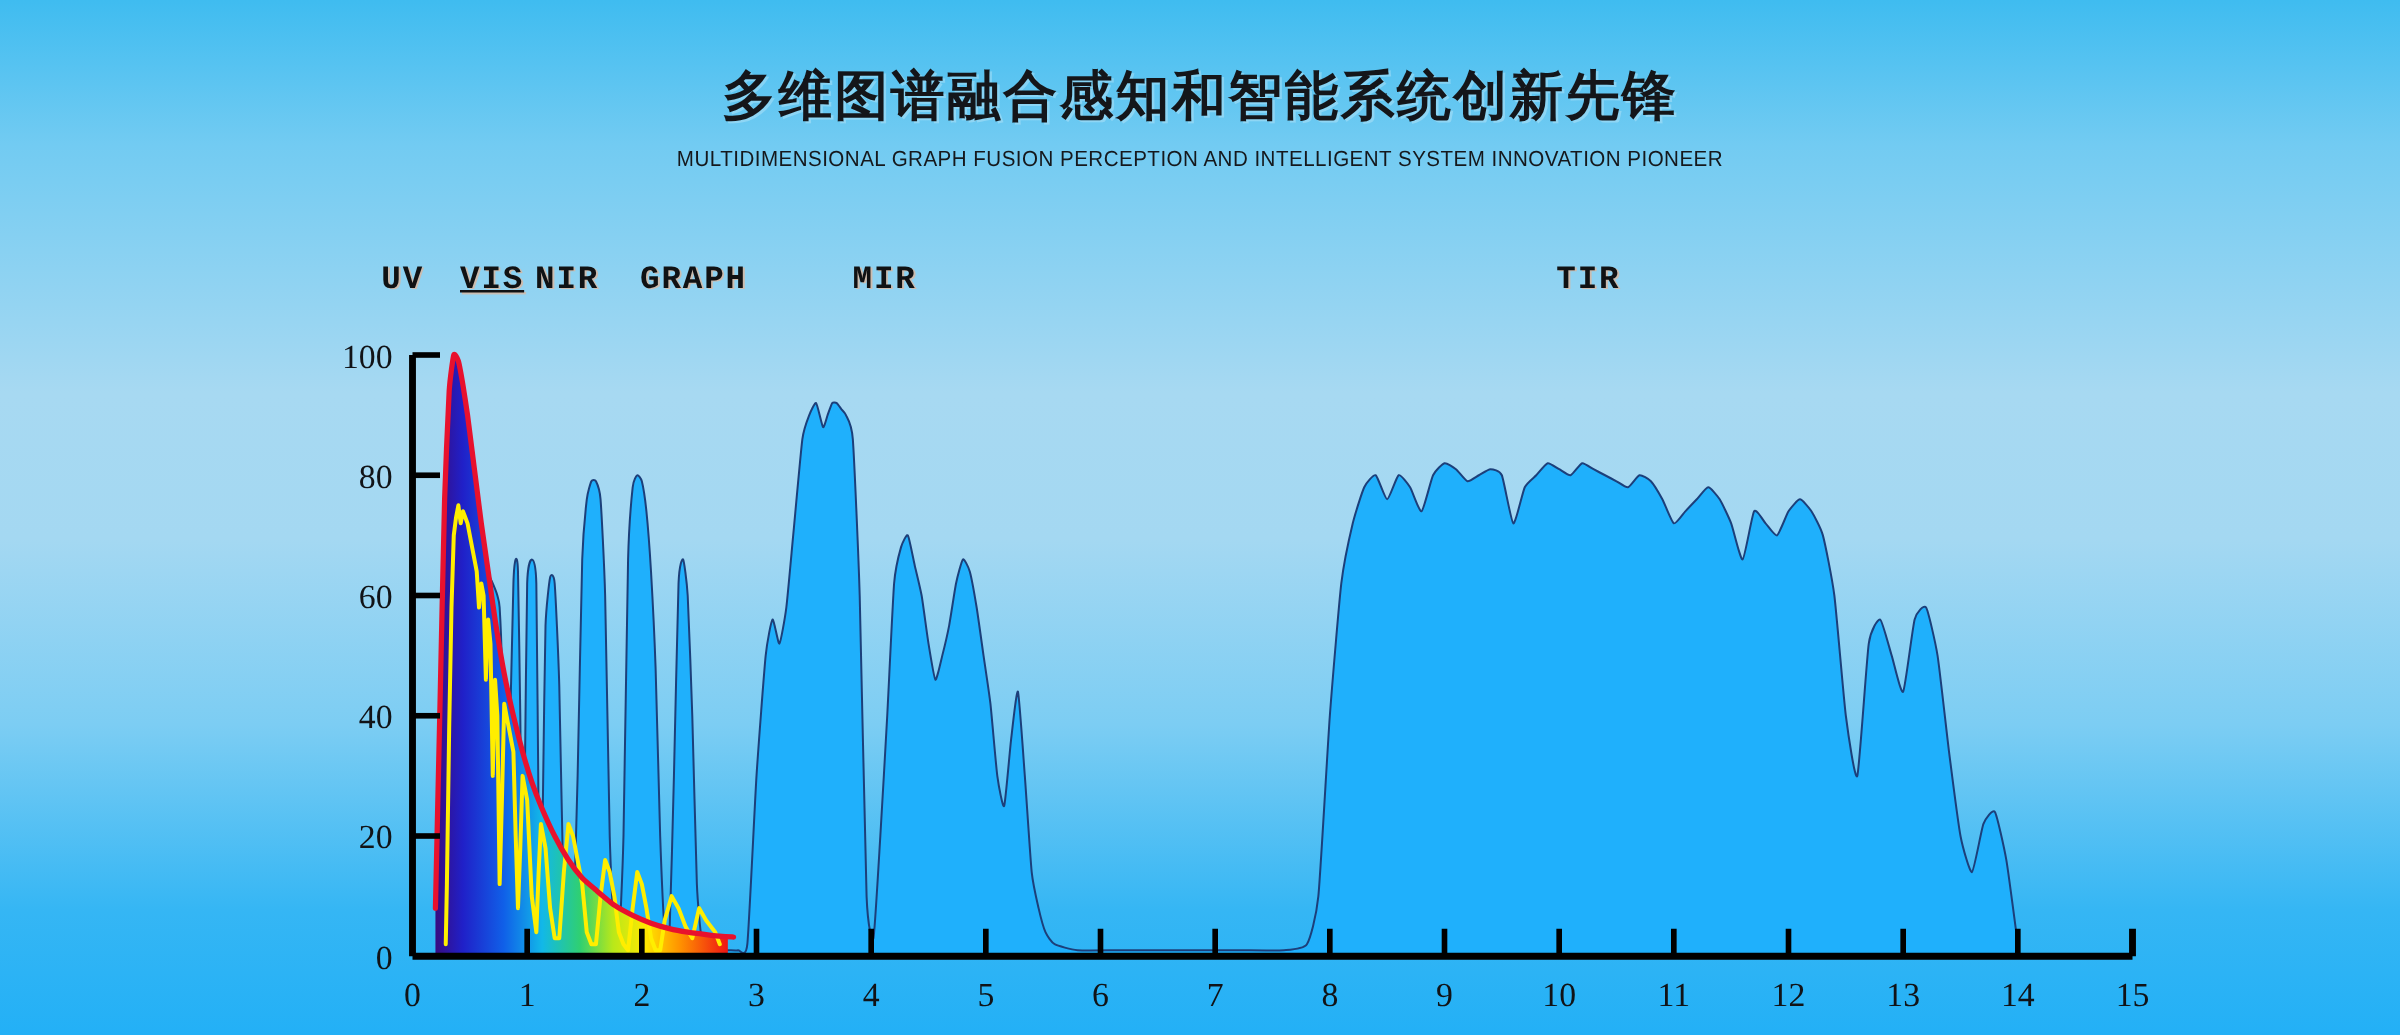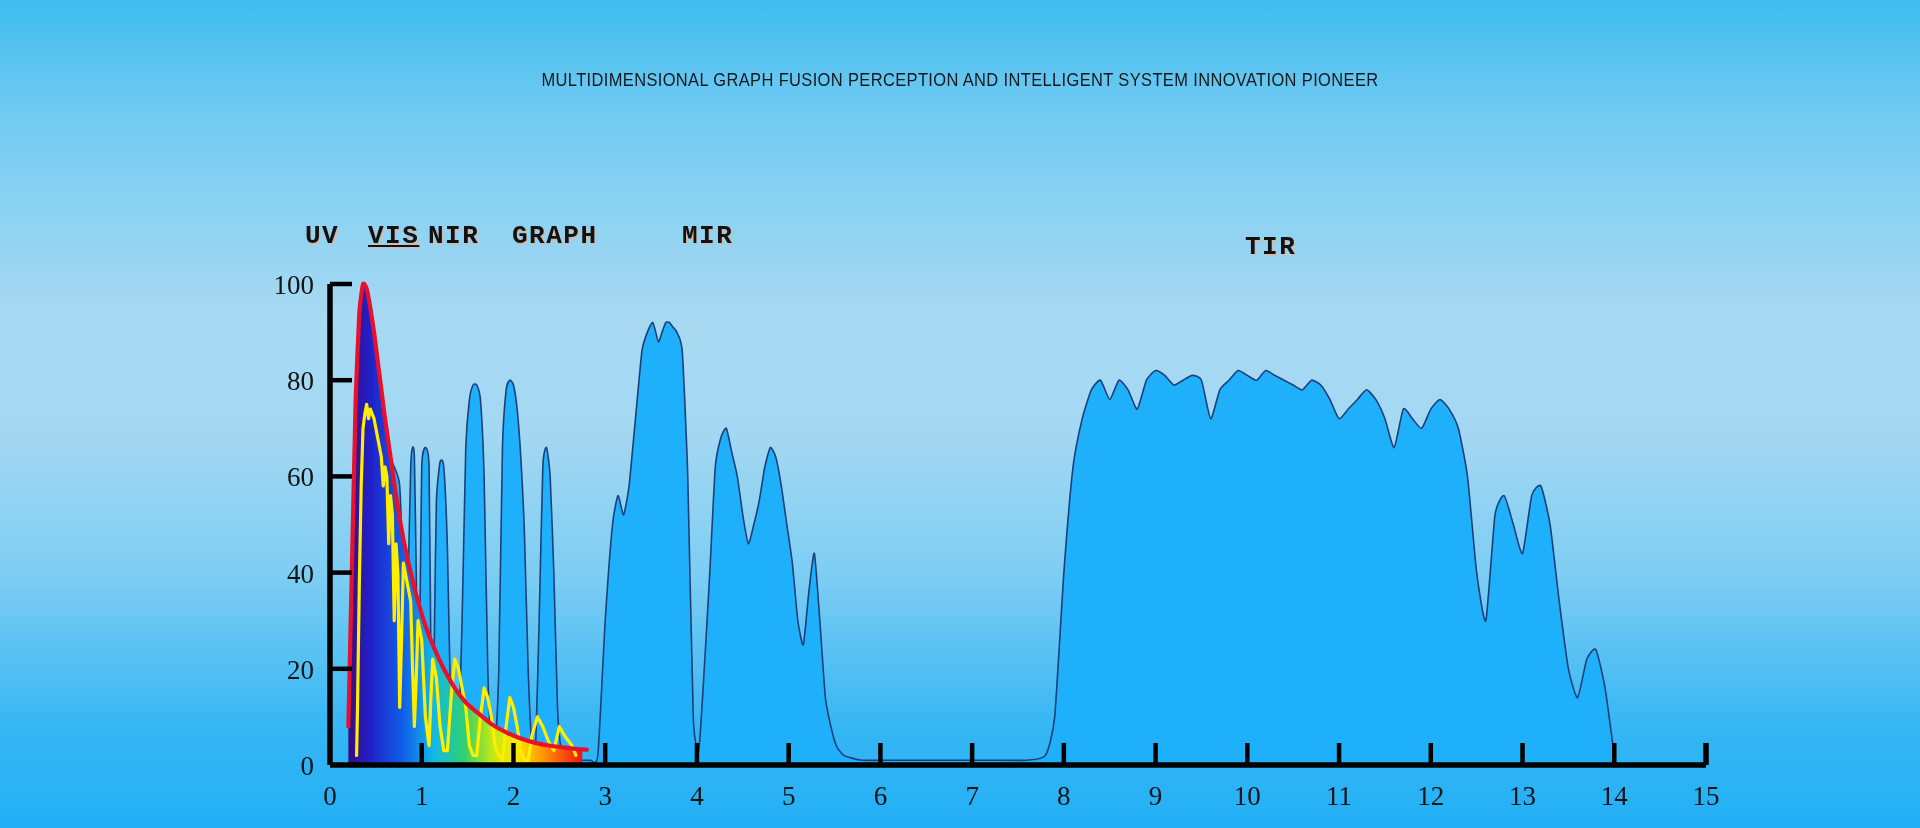--- a/index.html
+++ b/index.html
@@ -32,21 +32,21 @@
   }
   .sub-title{
     margin:16px 0 0 0;
     font-family:"Liberation Sans",sans-serif;
     font-size:17.5px;font-weight:400;color:#15181c;
     letter-spacing:.4px;
     transform:scaleX(.94);
   }
 
   
-  .band-row{position:absolute;left:0;top:221px;width:1572px;height:34px;}
+  .band-row{position:absolute;left:0;top:208px;width:1572px;height:34px;}
   .band-label{
     position:absolute;top:0;
     font-family:"Liberation Mono","DejaVu Sans Mono",monospace;
     font-size:26px;font-weight:bold;color:#101214;
     letter-spacing:1.5px;white-space:nowrap;
     text-shadow:1.5px 1.5px 0 rgba(255,170,120,.55);
   }
 
   
   #chart{position:absolute;left:0;top:0;}
@@ -54,30 +54,31 @@
     font-family:"Liberation Serif","DejaVu Serif",serif;
     font-size:27px;fill:#111317;
   }
 </style>
 </head>
 <body>
 
 <div id="banner">
 
   <div class="title-wrap">
+    <h1 class="main-title">多维图谱融合感知和智能系统创新先锋</h1>
     <div class="sub-title">MULTIDIMENSIONAL GRAPH FUSION PERCEPTION AND INTELLIGENT SYSTEM INNOVATION PIONEER</div>
   </div>
 
   <div class="band-row">
     <span class="band-label" id="band-0" style="left: 305px;">UV</span>
     <span class="band-label" id="band-1" style="left: 368px; text-decoration: underline;">VIS</span>
     <span class="band-label" id="band-2" style="left: 428px;">NIR</span>
     <span class="band-label" id="band-3" style="left: 512px;">GRAPH</span>
     <span class="band-label" id="band-4" style="left: 682px;">MIR</span>
-    <span class="band-label" id="band-5" style="left: 1245px; margin-top: 11px;">TIR</span>
+    <span class="band-label" id="band-5" style="left: 1245px;">TIR</span>
   </div>
 
   <svg id="chart" width="1920" height="828">
     <defs>
       <linearGradient id="visgrad" x1="0" y1="0" x2="1" y2="0">
         <stop offset="0.00" stop-color="#3a0a7a"></stop>
         <stop offset="0.10" stop-color="#2020c8"></stop>
         <stop offset="0.24" stop-color="#1060e8"></stop>
         <stop offset="0.37" stop-color="#12b8e8"></stop>
         <stop offset="0.50" stop-color="#30d070"></stop>

